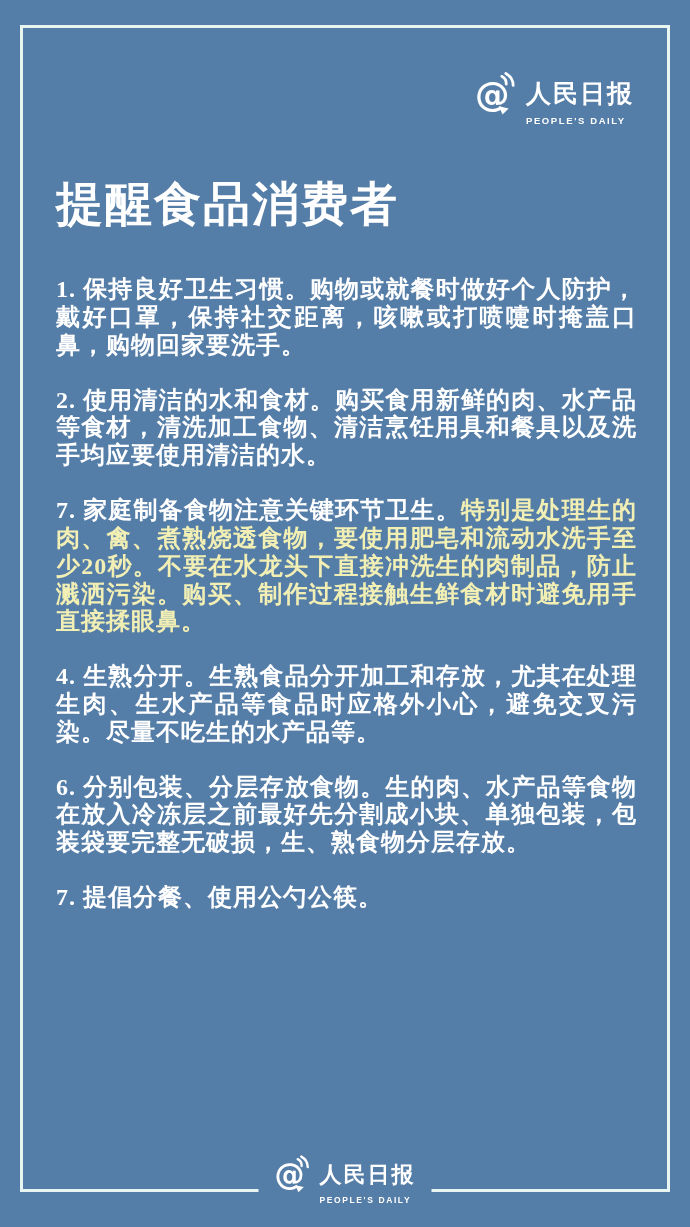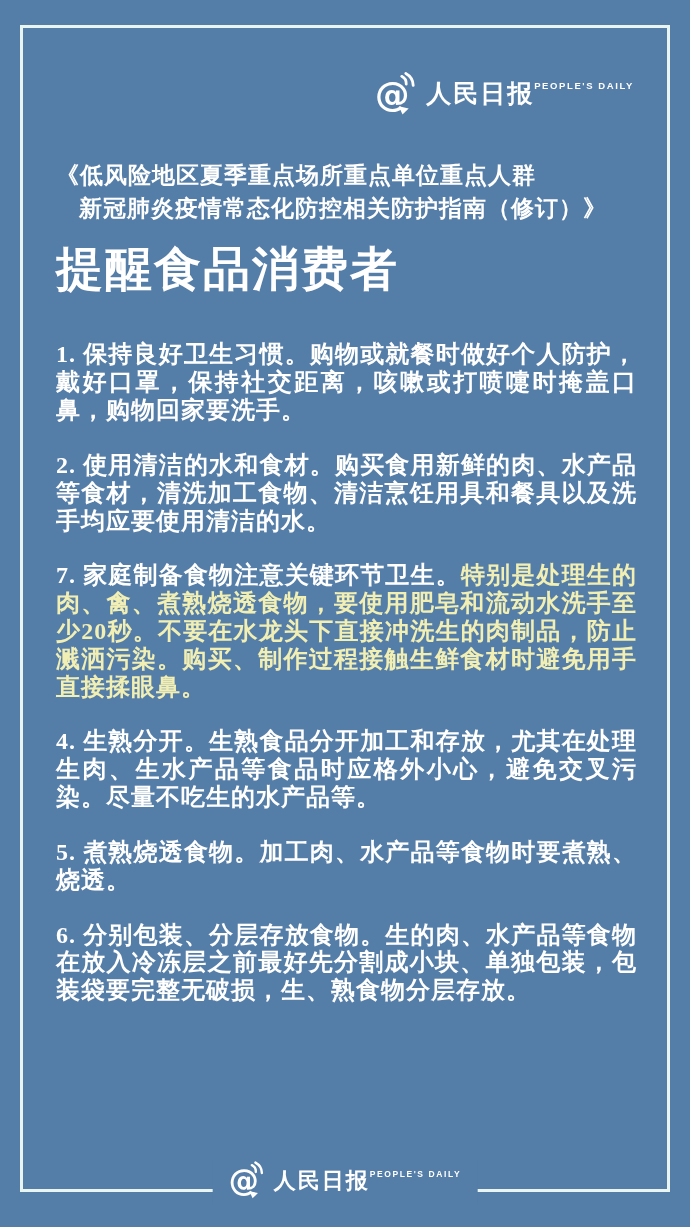--- a/index.html
+++ b/index.html
@@ -19,23 +19,23 @@
   }
   .frame{
     position:absolute;left:20px;top:25px;
     width:650px;height:1167px;
     border:3px solid var(--frame);
   }
   
   .brand{display:flex;align-items:flex-start;gap:5px;color:var(--txt);
     font-family:"Liberation Sans","DejaVu Sans",sans-serif;}
   .brand .mark{flex:0 0 auto;}
-  .brand .names{display:flex;flex-direction:row;line-height:1;margin-top:9px;}
+  .brand .names{display:flex;flex-direction:column;line-height:1;margin-top:9px;}
   .brand .cn{font-weight:900;letter-spacing:2px;}
-  .brand .en{letter-spacing:1.6px;margin-top:0;font-weight:bold;}
+  .brand .en{letter-spacing:1.6px;margin-top:10px;font-weight:bold;}
   .brand-top{position:absolute;top:44px;right:33px;}
   .brand-top .cn{font-size:25px;}
   .brand-top .en{font-size:9.5px;}
   .brand-bottom{
     position:absolute;left:50%;bottom:-15px;transform:translateX(-50%);
     background:var(--bg);padding:0 16px;
   }
   .brand-bottom .cn{font-size:22px;}
   .brand-bottom .en{font-size:8.5px;}
 
@@ -72,34 +72,30 @@
         <path d="M29 41 l4.5 10 l7.5 -7.5 z" fill="#ffffff"></path>
       </svg>
     </span>
     <span class="names">
       <span class="cn">人民日报</span>
       <span class="en">PEOPLE'S DAILY</span>
     </span>
   </div>
 
   <div class="content">
-    <p class="doc-title">
-      <span>《低风险地区夏季重点场所重点单位重点人群</span>
-      <span class="line2">新冠肺炎疫情常态化防控相关防护指南（修订）》</span>
-    </p>
 
     <h1 class="section-heading">提醒食品消费者</h1>
 
     <div class="guidelines">
       <p class="guideline"><span>1. 保持良好卫生习惯。购物或就餐时做好个人防护，戴好口罩，保持社交距离，咳嗽或打喷嚏时掩盖口鼻，购物回家要洗手。</span><span class="hl"></span></p>
       <p class="guideline"><span>2. 使用清洁的水和食材。购买食用新鲜的肉、水产品等食材，清洗加工食物、清洁烹饪用具和餐具以及洗手均应要使用清洁的水。</span><span class="hl"></span></p>
       <p class="guideline"><span>7. 家庭制备食物注意关键环节卫生。</span><span class="hl">特别是处理生的肉、禽、煮熟烧透食物，要使用肥皂和流动水洗手至少20秒。不要在水龙头下直接冲洗生的肉制品，防止溅洒污染。购买、制作过程接触生鲜食材时避免用手直接揉眼鼻。</span></p>
       <p class="guideline"><span>4. 生熟分开。生熟食品分开加工和存放，尤其在处理生肉、生水产品等食品时应格外小心，避免交叉污染。尽量不吃生的水产品等。</span><span class="hl"></span></p>
-      <p class="guideline"><span>5. 煮熟烧透食物。加工肉、水产品等食物时要煮熟、烧透。</span><span class="hl"></span></p>
       <p class="guideline"><span>6. 分别包装、分层存放食物。生的肉、水产品等食物在放入冷冻层之前最好先分割成小块、单独包装，包装袋要完整无破损，生、熟食物分层存放。</span><span class="hl"></span></p>
+      <p class="guideline"><span>7. 提倡分餐、使用公勺公筷。</span><span class="hl"></span></p>
     </div>
   </div>
 
   <div class="brand brand-bottom">
     <span class="mark">
       <svg width="40" height="39" viewBox="0 0 56 52" aria-hidden="true">
         <text x="0" y="41" font-size="42" font-weight="bold" fill="#ffffff" font-family="'DejaVu Sans','Liberation Sans',sans-serif">@</text>
         <path d="M38 14 a10 10 0 0 0 -5.5 -9.5" stroke="#ffffff" stroke-width="3.4" fill="none" stroke-linecap="round"></path>
         <path d="M46.5 15.5 a17 17 0 0 0 -9 -14.5" stroke="#ffffff" stroke-width="3.4" fill="none" stroke-linecap="round"></path>
         <path d="M29 41 l4.5 10 l7.5 -7.5 z" fill="#ffffff"></path>

